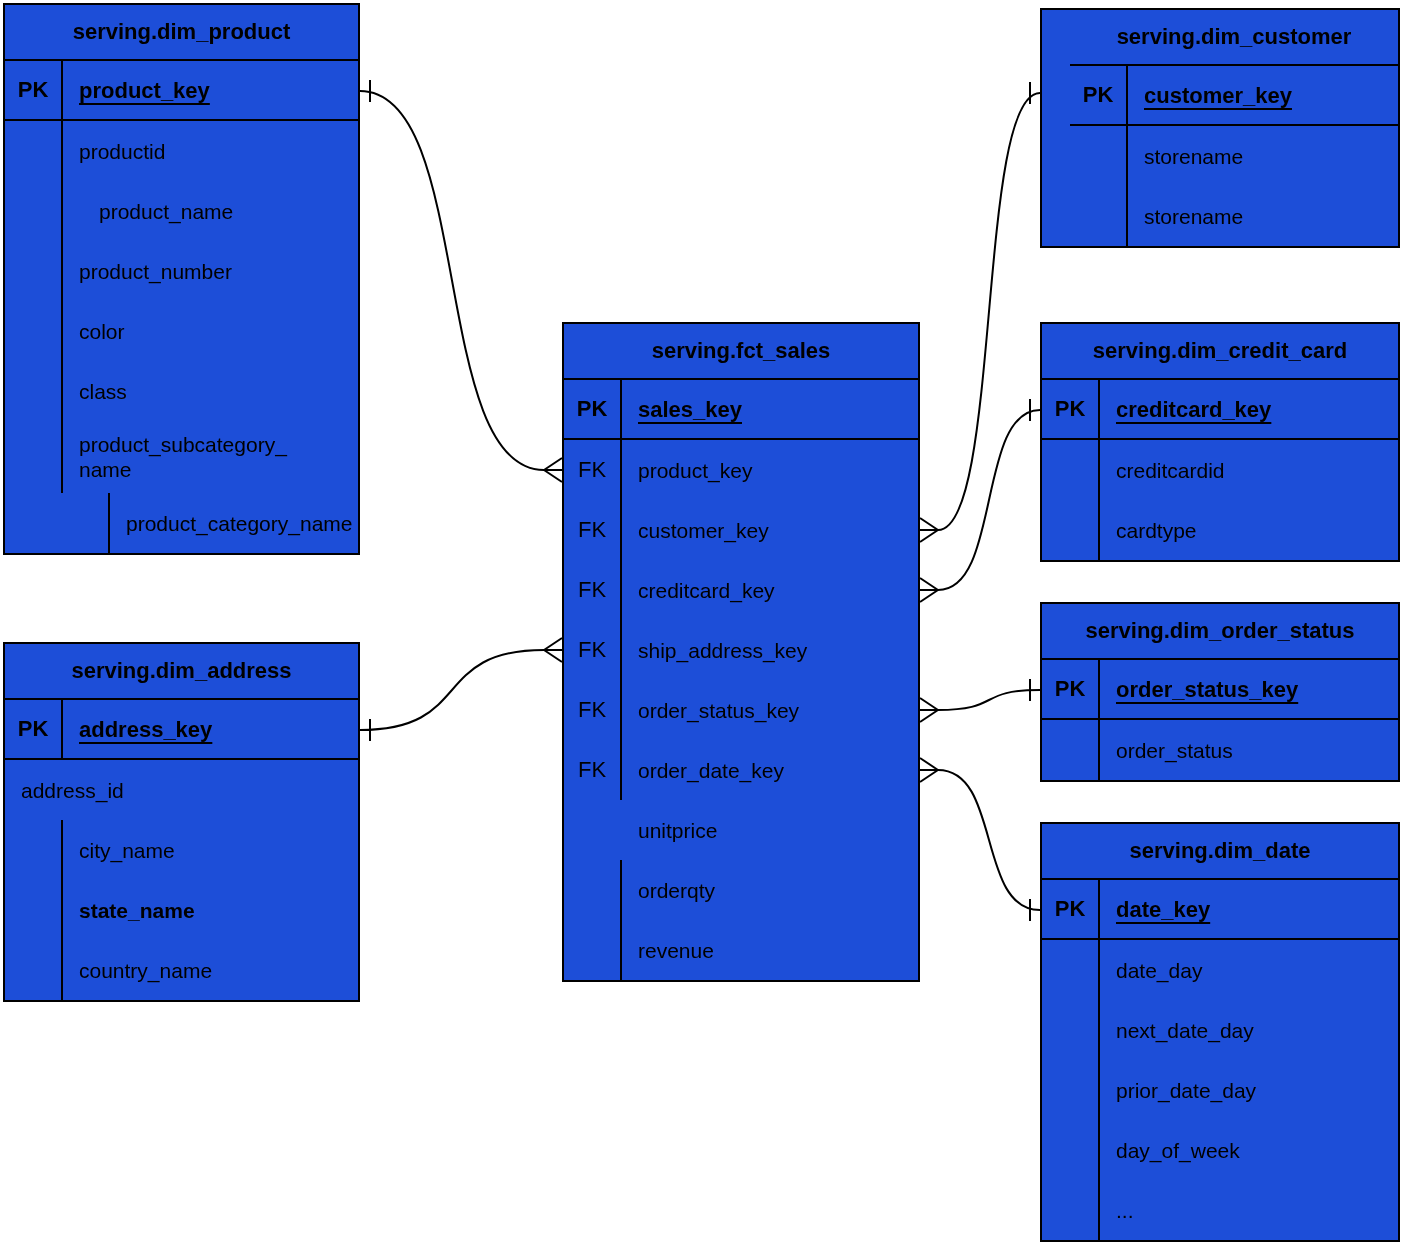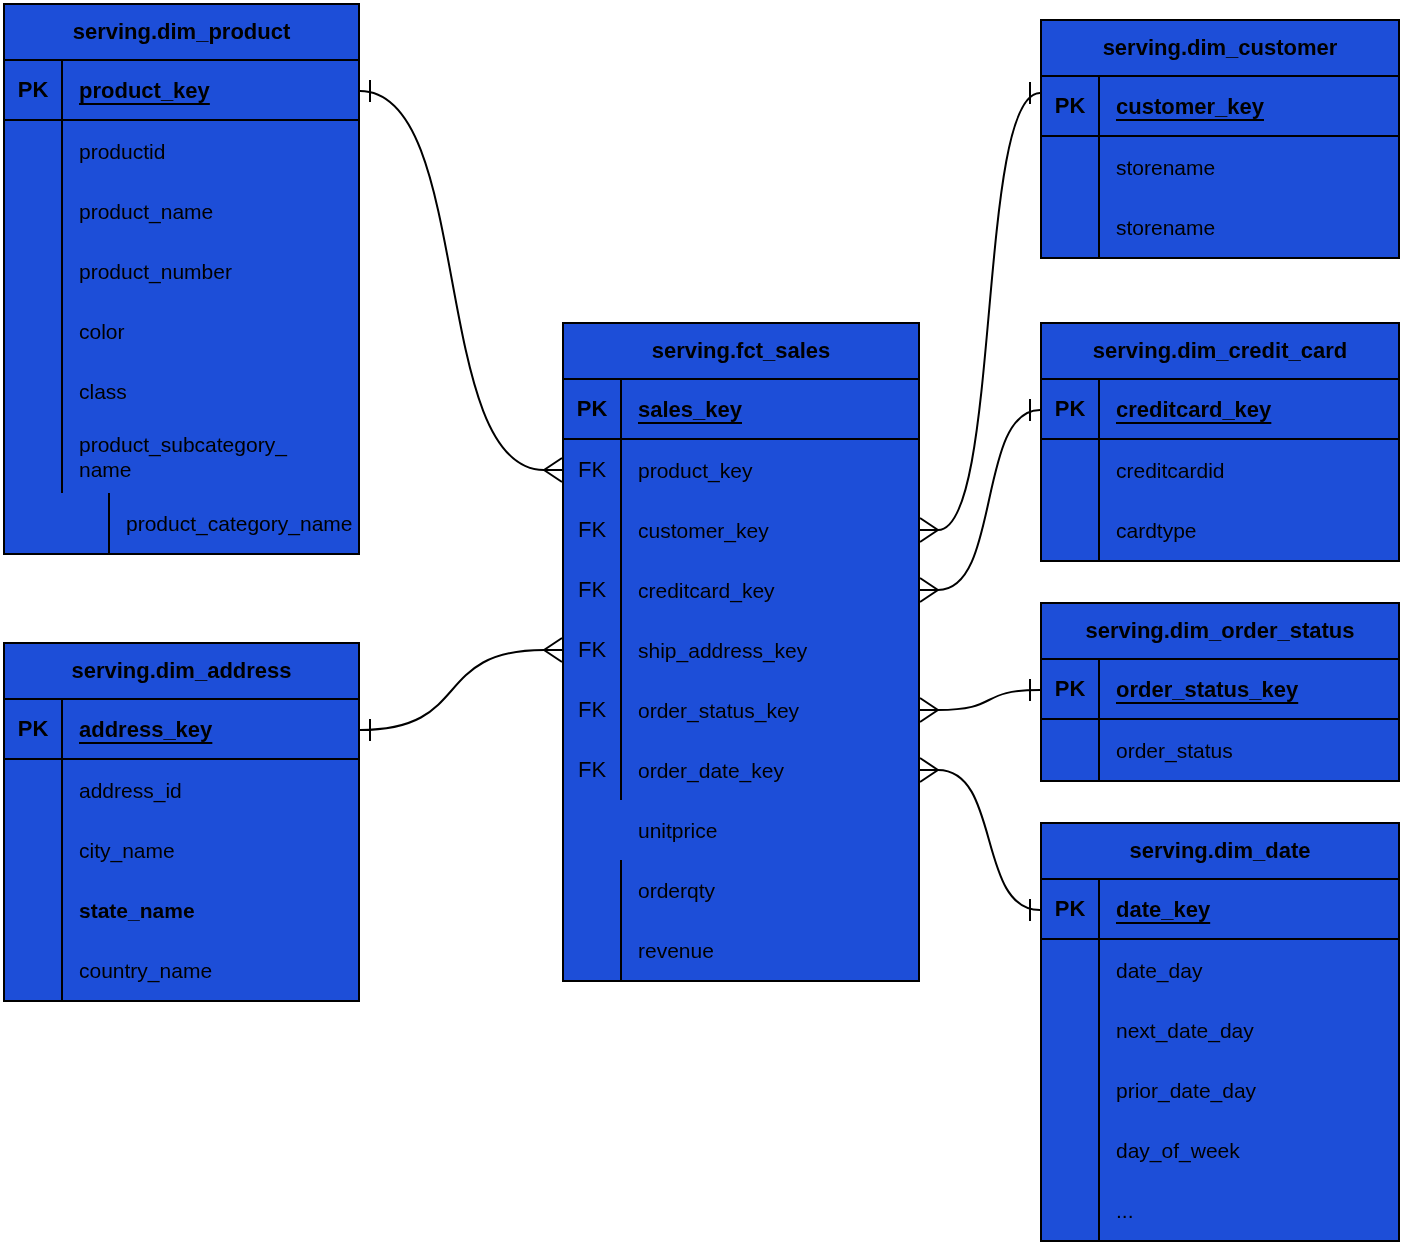--- a/index.html
+++ b/index.html
@@ -129,21 +129,21 @@
 <div class="entity" style="left: 3px; top: 3px; width: 357px;">
       <div class="entity-header">serving.dim_product</div>
       <div class="row pk-row" style="height: 60px;">
         <span class="keycell pk-label">PK</span>
         <span class="fieldcell pkfield">product_key</span>
       </div>
       <div class="row" style="height: 60px;">
         <span class="keycell"></span>
         <span class="fieldcell">productid</span>
       </div>
-      <div class="row" style="height: 60px;">
+      <div class="row" style="height: 60px; gap: 20px;">
         <span class="keycell"></span>
         <span class="fieldcell">product_name</span>
       </div>
       <div class="row" style="height: 60px;">
         <span class="keycell"></span>
         <span class="fieldcell">product_number</span>
       </div>
       <div class="row" style="height: 60px;">
         <span class="keycell"></span>
         <span class="fieldcell">color</span>
@@ -155,21 +155,21 @@
       <div class="row" style="height: 72px;">
         <span class="keycell"></span>
         <span class="fieldcell">product_subcategory_
 name</span>
       </div>
       <div class="row" style="height: 60px; padding-left: 47px;">
         <span class="keycell"></span>
         <span class="fieldcell">product_category_name</span>
       </div>
     </div>
-    <div class="entity" style="left: 1040px; top: 19px; width: 360px;">
+    <div class="entity" style="left: 1040px; top: 8px; width: 360px; padding-left: 28px;">
       <div class="entity-header">serving.dim_customer</div>
       <div class="row pk-row" style="height: 60px;">
         <span class="keycell pk-label">PK</span>
         <span class="fieldcell pkfield">customer_key</span>
       </div>
       <div class="row" style="height: 60px;">
         <span class="keycell"></span>
         <span class="fieldcell">storename</span>
       </div>
       <div class="row" style="height: 60px;">
@@ -272,21 +272,21 @@
         <span class="keycell"></span>
         <span class="fieldcell">...</span>
       </div>
     </div>
     <div class="entity" style="left: 3px; top: 642px; width: 357px;">
       <div class="entity-header">serving.dim_address</div>
       <div class="row pk-row" style="height: 60px;">
         <span class="keycell pk-label">PK</span>
         <span class="fieldcell pkfield">address_key</span>
       </div>
-      <div class="row" style="height: 60px;">
+      <div class="row" style="height: 60px; flex-direction: column;">
         <span class="keycell"></span>
         <span class="fieldcell">address_id</span>
       </div>
       <div class="row" style="height: 60px;">
         <span class="keycell"></span>
         <span class="fieldcell">city_name</span>
       </div>
       <div class="row" style="height: 60px; font-weight: bold;">
         <span class="keycell"></span>
         <span class="fieldcell">state_name</span>

